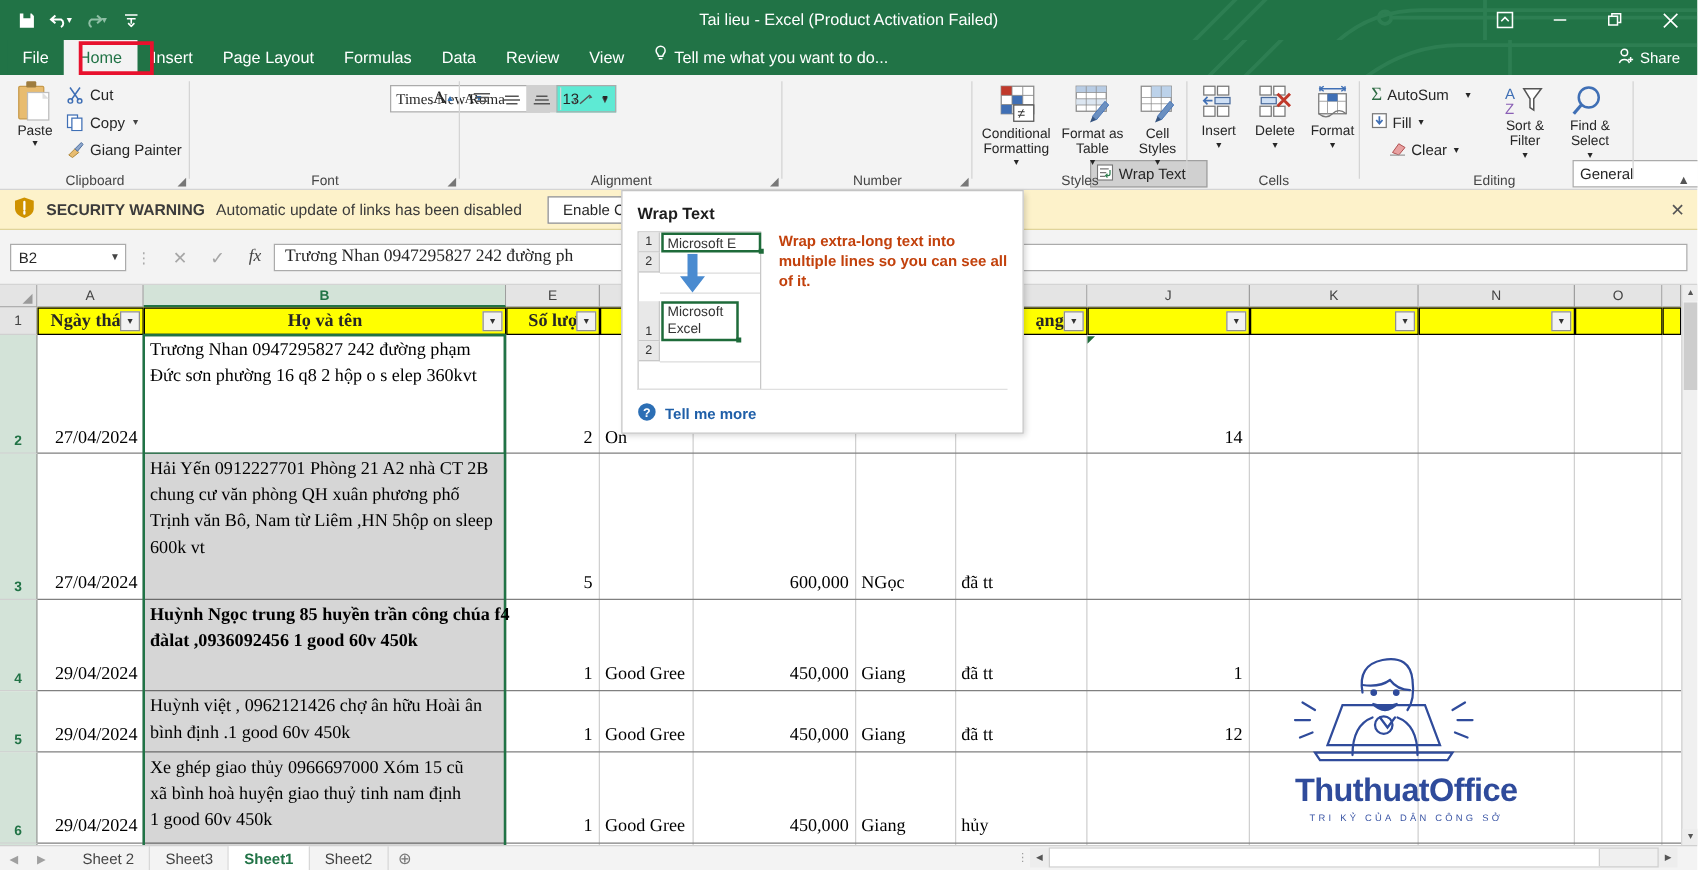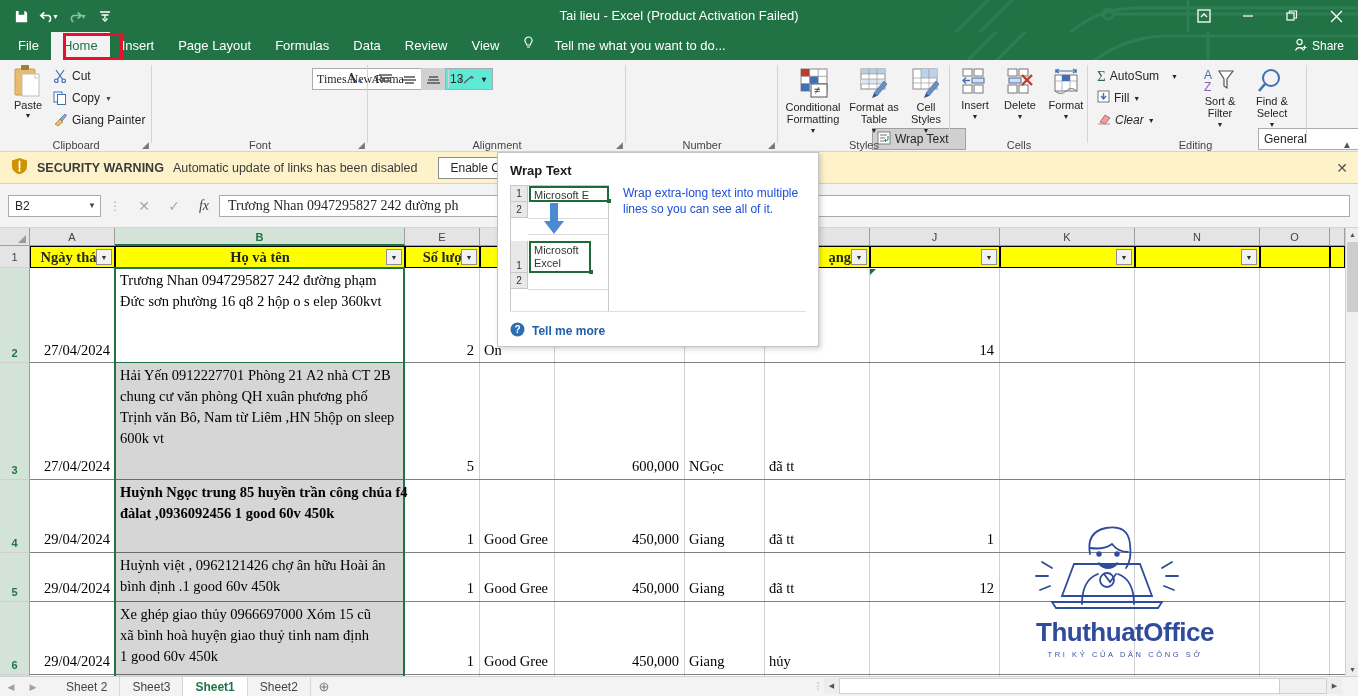--- a/index.html
+++ b/index.html
@@ -36,21 +36,21 @@
     background:#217346; overflow:hidden;
   }
   .ts-deco{ position:absolute; right:0; top:-32px; width:420px; height:60px; opacity:.5; }
   .tabs{ position:absolute; left:6px; top:0; height:28px; display:flex; align-items:stretch; z-index:2;}
   .tab{
     padding:0 12px; height:28px; line-height:28px; color:#fff; font-size:13px; cursor:pointer;
     white-space:nowrap;
   }
   .tab.file{ background:#217346; }
   .tab.active{ background:#f3f3f3; color:#217346; }
-  .tab.tellme{ display:flex; align-items:center; gap:20px; }
+  .tab.tellme{ display:flex; align-items:center; gap:5px; }
   .home-highlight{
     position:absolute; left:63px; top:33px; width:60px; height:27px;
     border:3px solid #e8112d; z-index:6; pointer-events:none;
   }
   .share{
     position:absolute; right:6px; top:3px; height:22px; display:flex; align-items:center; gap:4px;
     color:#fff; font-size:12px; padding:0 8px; cursor:pointer; z-index:3;
   }
 
   
@@ -209,21 +209,21 @@
   .tt-title{ font-size:13px; font-weight:bold; color:#1d1d1d; margin-bottom:7px; }
   .tt-body{ display:flex; gap:14px; }
   .tt-demo{ width:99px; height:127px; border:1px solid #c8c8c8; position:relative; background:#fff; }
   .tt-rh{ position:absolute; left:0; width:17px; background:#e8e8e8;
           border-right:1px solid #c8c8c8; border-bottom:1px solid #c8c8c8;
           font-size:10px; text-align:center; color:#333; }
   .tt-rowline{ position:absolute; left:17px; right:0; height:1px; background:#dcdcdc; }
   .tt-cellbox{ position:absolute; border:2px solid #1e6b3a; background:#fff;
                font-size:11px; color:#333; padding:1px 3px; overflow:hidden; line-height:13px;}
   .tt-handle{ position:absolute; width:4px; height:4px; background:#1e6b3a; }
-  .tt-desc{ flex:1; font-size:12px; color:#1d4ed8; line-height:16px; }
+  .tt-desc{ flex:1; font-size:12px; color:#c2410c; line-height:16px;font-weight:bold; }
   .tt-rule{ position:absolute; left:12px; right:12px; bottom:34px; height:1px; background:#e0e0e0; }
   .tt-more{ position:absolute; left:12px; bottom:6px; display:flex; align-items:center; gap:7px;
             color:#1f5fa8; font-size:12px; font-weight:bold; cursor:pointer; }
 
   
   .sheetbar{
     position:absolute; left:0; top:676px; width:1358px; height:20px;
     background:#f3f3f3; border-top:1px solid #d0d0d0; display:flex; align-items:center;
   }
   .navarrow{ width:22px;height:20px;display:flex;align-items:center;justify-content:center;
@@ -670,21 +670,21 @@
     <div class="editrow" style="left:6px;top:28px;">
       <span>
         <svg width="13" height="13" viewBox="0 0 13 13">
             <rect x="1" y="1" width="11" height="11" fill="#fff" stroke="#777"></rect>
             <path d="M6.5 3v5M4 6 L6.5 9 L9 6" stroke="#3f6fb5" stroke-width="1.4" fill="none"></path>
           </svg>
       </span>
       <span>Fill</span>
       <span style="font-size:7px;">▼</span>
     </div>
-    <div class="editrow" style="left:6px;top:50px;font-style:italic;">
+    <div class="editrow" style="left:20px;top:50px;">
       <span>
         <svg width="14" height="12" viewBox="0 0 14 12">
             <path d="M3 9 L8 2 L13 5 L8 11z" fill="#e8a0a0" stroke="#b05050" stroke-width=".8"></path>
             <path d="M1 11h12" stroke="#999" stroke-width="1"></path>
           </svg>
       </span>
       <span>Clear</span>
       <span style="font-size:7px;">▼</span>
     </div>
     <div class="bigbtn" style="left:106px;top:4px;width:52px;">

